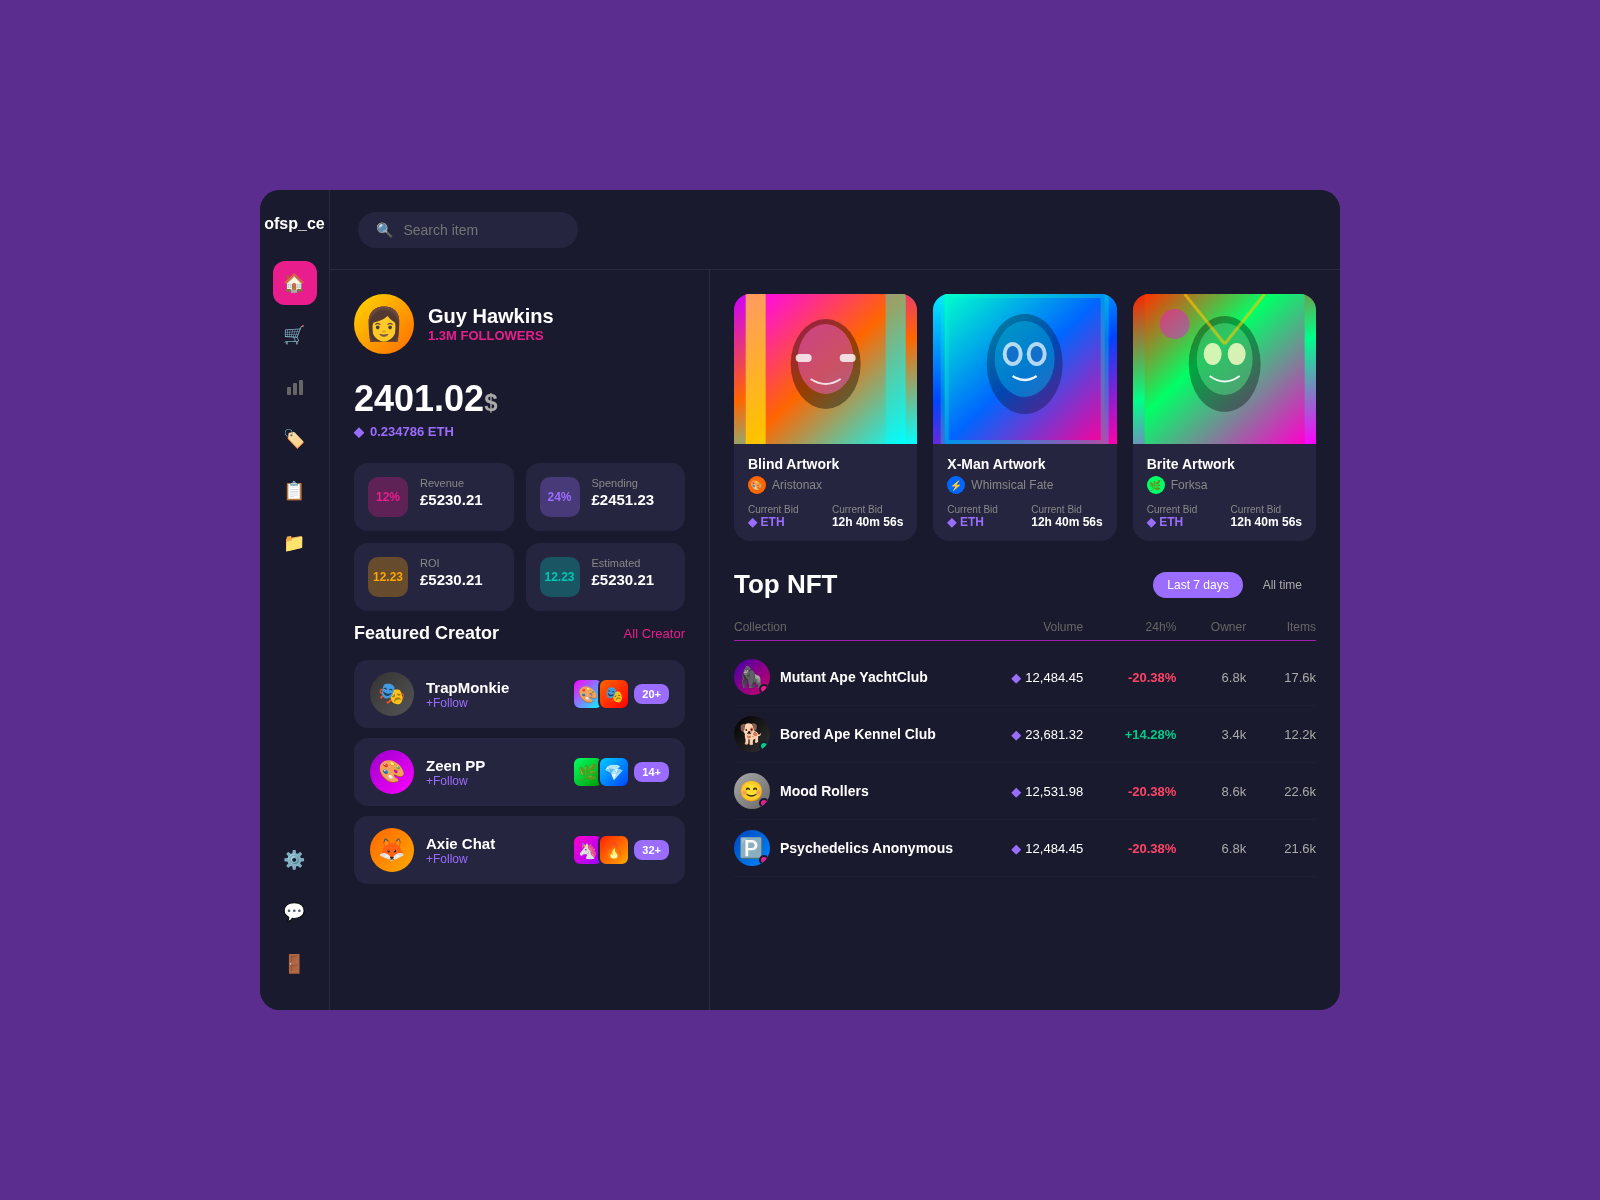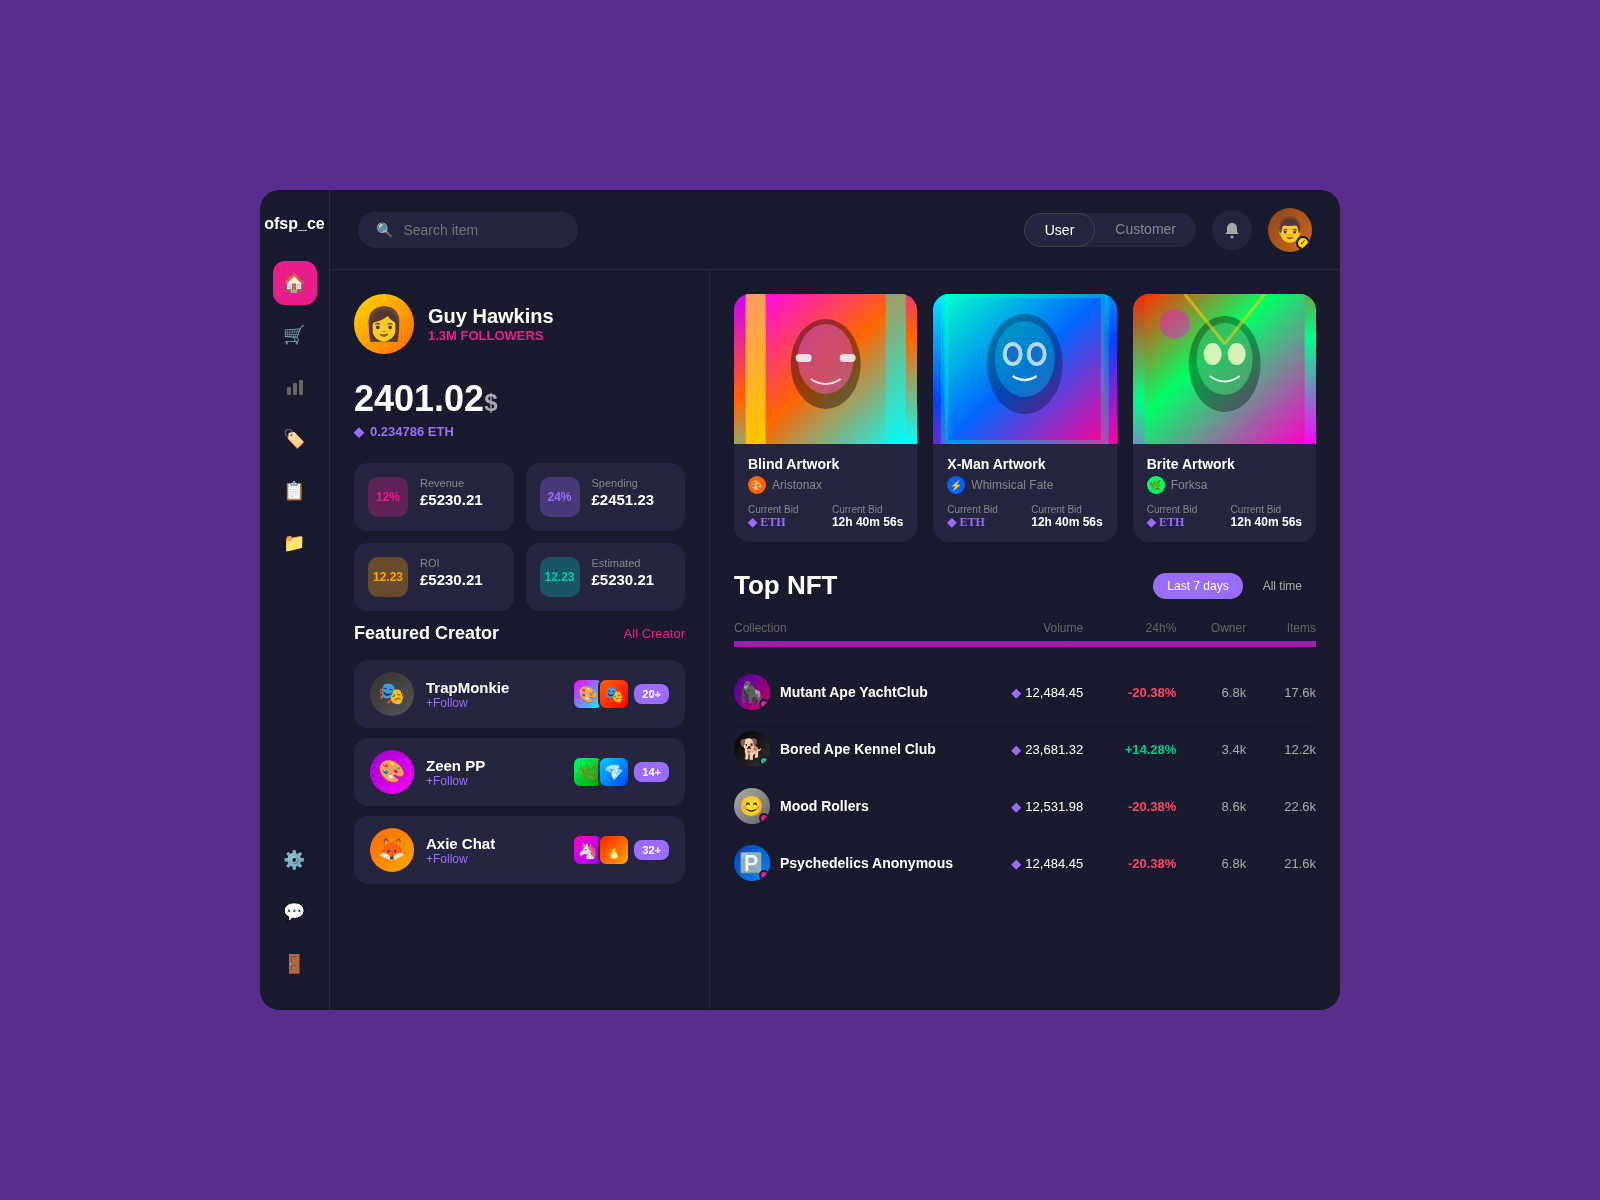--- a/index.html
+++ b/index.html
@@ -422,21 +422,20 @@
       flex-direction: column;
     }
     .bid-label {
       color: #888;
       font-size: 10px;
     }
     .bid-value {
       color: #9b6dff;
       font-size: 12px;
       font-weight: 600;
-      font-family: Liberation Serif, serif;
     }
     .bid-timer {
       color: #fff;
       font-size: 12px;
       font-weight: 600;
       text-align: right;
     }
     
     .top-nft-section {}
     .top-nft-header {
@@ -465,22 +464,22 @@
       background: #9b6dff;
       color: #fff;
     }
     .nft-table {
       width: 100%;
     }
     .nft-table-header {
       display: grid;
       grid-template-columns: 2fr 1fr 0.8fr 0.6fr 0.6fr;
       padding: 6px 0;
-      border-bottom: 6px solid #a21caf;
-      margin-bottom: 17px;
+      border-bottom: 1px solid #a21caf;
+      margin-bottom: 8px;
     }
     .nft-table-header span {
       color: #666;
       font-size: 12px;
     }
     .nft-table-header span:not(:first-child) { text-align: right; }
     .nft-row {
       display: grid;
       grid-template-columns: 2fr 1fr 0.8fr 0.6fr 0.6fr;
       padding: 10px 0;
@@ -584,36 +583,20 @@
     <div class="nav-item">💬</div>
     <div class="nav-item">🚪</div>
   </div>
 
   <div class="main-content">
 
     <div class="header">
       <div class="search-bar">
         <span class="search-icon">🔍</span>
         <input type="text" placeholder="Search item" style="">
-      </div>
-      <div class="header-right">
-        <div class="user-toggle">
-          <div class="toggle-btn active">User</div>
-          <div class="toggle-btn">Customer</div>
-        </div>
-        <div class="notif-btn">
-          <svg width="18" height="18" viewBox="0 0 18 18" fill="none">
-            <path d="M9 2C6.24 2 4 4.24 4 7v4l-1.5 1.5v.5h13v-.5L14 11V7c0-2.76-2.24-5-5-5z" fill="#aaa"></path>
-            <circle cx="9" cy="16" r="1.5" fill="#aaa"></circle>
-          </svg>
-        </div>
-        <div class="avatar">
-          <span style="font-size:24px;">👨</span>
-          <div class="avatar-badge">✓</div>
-        </div>
       </div>
     </div>
 
     <div class="body-content">
 
       <div class="left-panel">
 
         <div class="user-profile">
           <div class="profile-avatar">
             <span style="font-size:32px;">👩</span>

